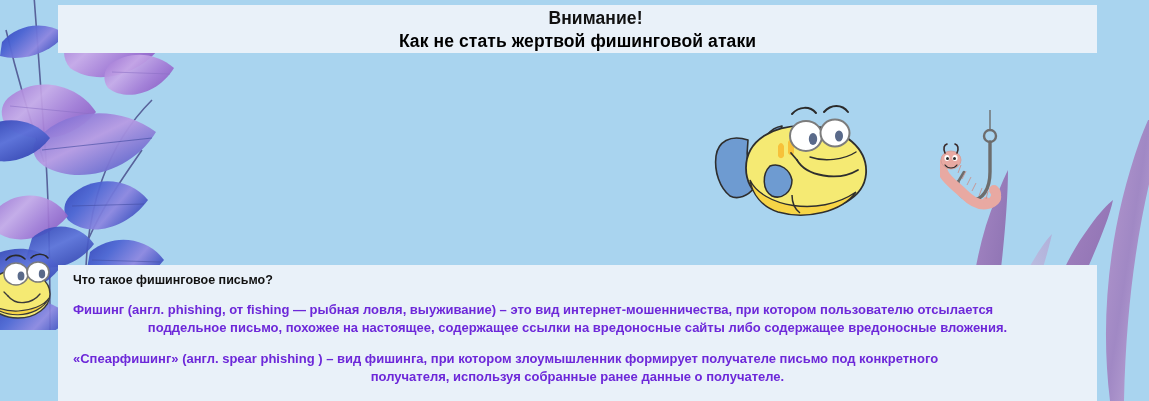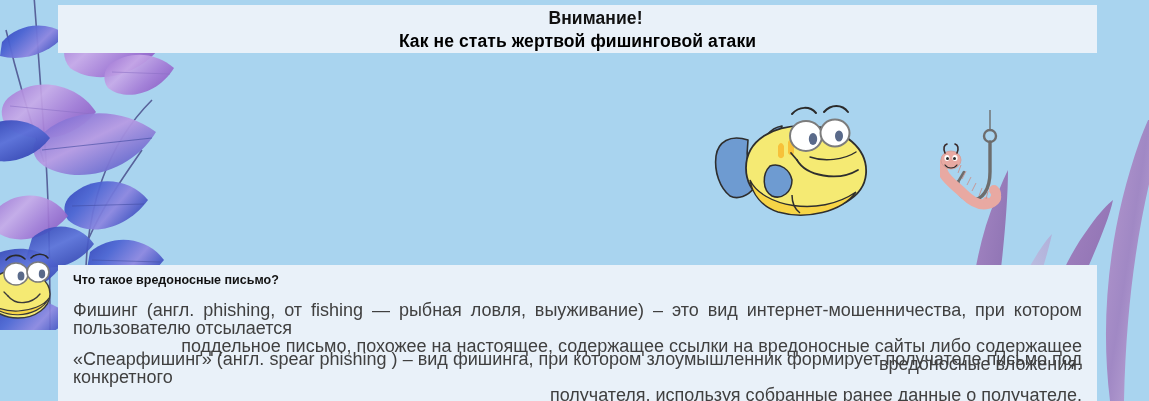--- a/index.html
+++ b/index.html
@@ -68,31 +68,32 @@
     left: 15px;
     top: 8px;
     font-size: 12.5px;
     font-weight: bold;
     color: #111111;
   }
   #text-panel .para {
     position: absolute;
     left: 15px;
     width: 1009px;
-    font-size: 18px;
-    color: #404040;
+    font-size: 13px;
+    color: #6d28d9;
     line-height: 18px;
     text-align: justify;
     text-justify: inter-word;
+    font-weight: bold;
   }
   #text-panel .para.p1 { top: 36px; }
   #text-panel .para.p2 { top: 85px; }
   #text-panel .para > span.lastline {
     display: block;
-    text-align: right;
+    text-align: center;
   }
 
   
   #big-fish {
     position: absolute;
     left: 700px;
     top: 100px;
     width: 180px;
     height: 135px;
     z-index: 20;
@@ -328,21 +329,21 @@
       </g>
     </svg>
   </div>
 
   <div id="header-panel">
     <div class="line1">Внимание!</div>
     <div class="line2">Как не стать жертвой фишинговой атаки</div>
   </div>
 
   <div id="text-panel">
-    <div class="question">Что такое вредоносные письмо?</div>
+    <div class="question">Что такое фишинговое письмо?</div>
 
     <div class="para p1">
       <span>Фишинг (англ. phishing, от fishing — рыбная ловля, выуживание) – это вид интернет-мошенничества, при котором пользователю отсылается</span>
       <span class="lastline">поддельное письмо, похожее на настоящее, содержащее ссылки на вредоносные сайты либо содержащее вредоносные вложения.</span>
     </div>
 
     <div class="para p2">
       <span>«Спеарфишинг» (англ. spear phishing ) – вид фишинга, при котором злоумышленник формирует получателе письмо под конкретного</span>
       <span class="lastline">получателя, используя собранные ранее данные о получателе.</span>
     </div>

